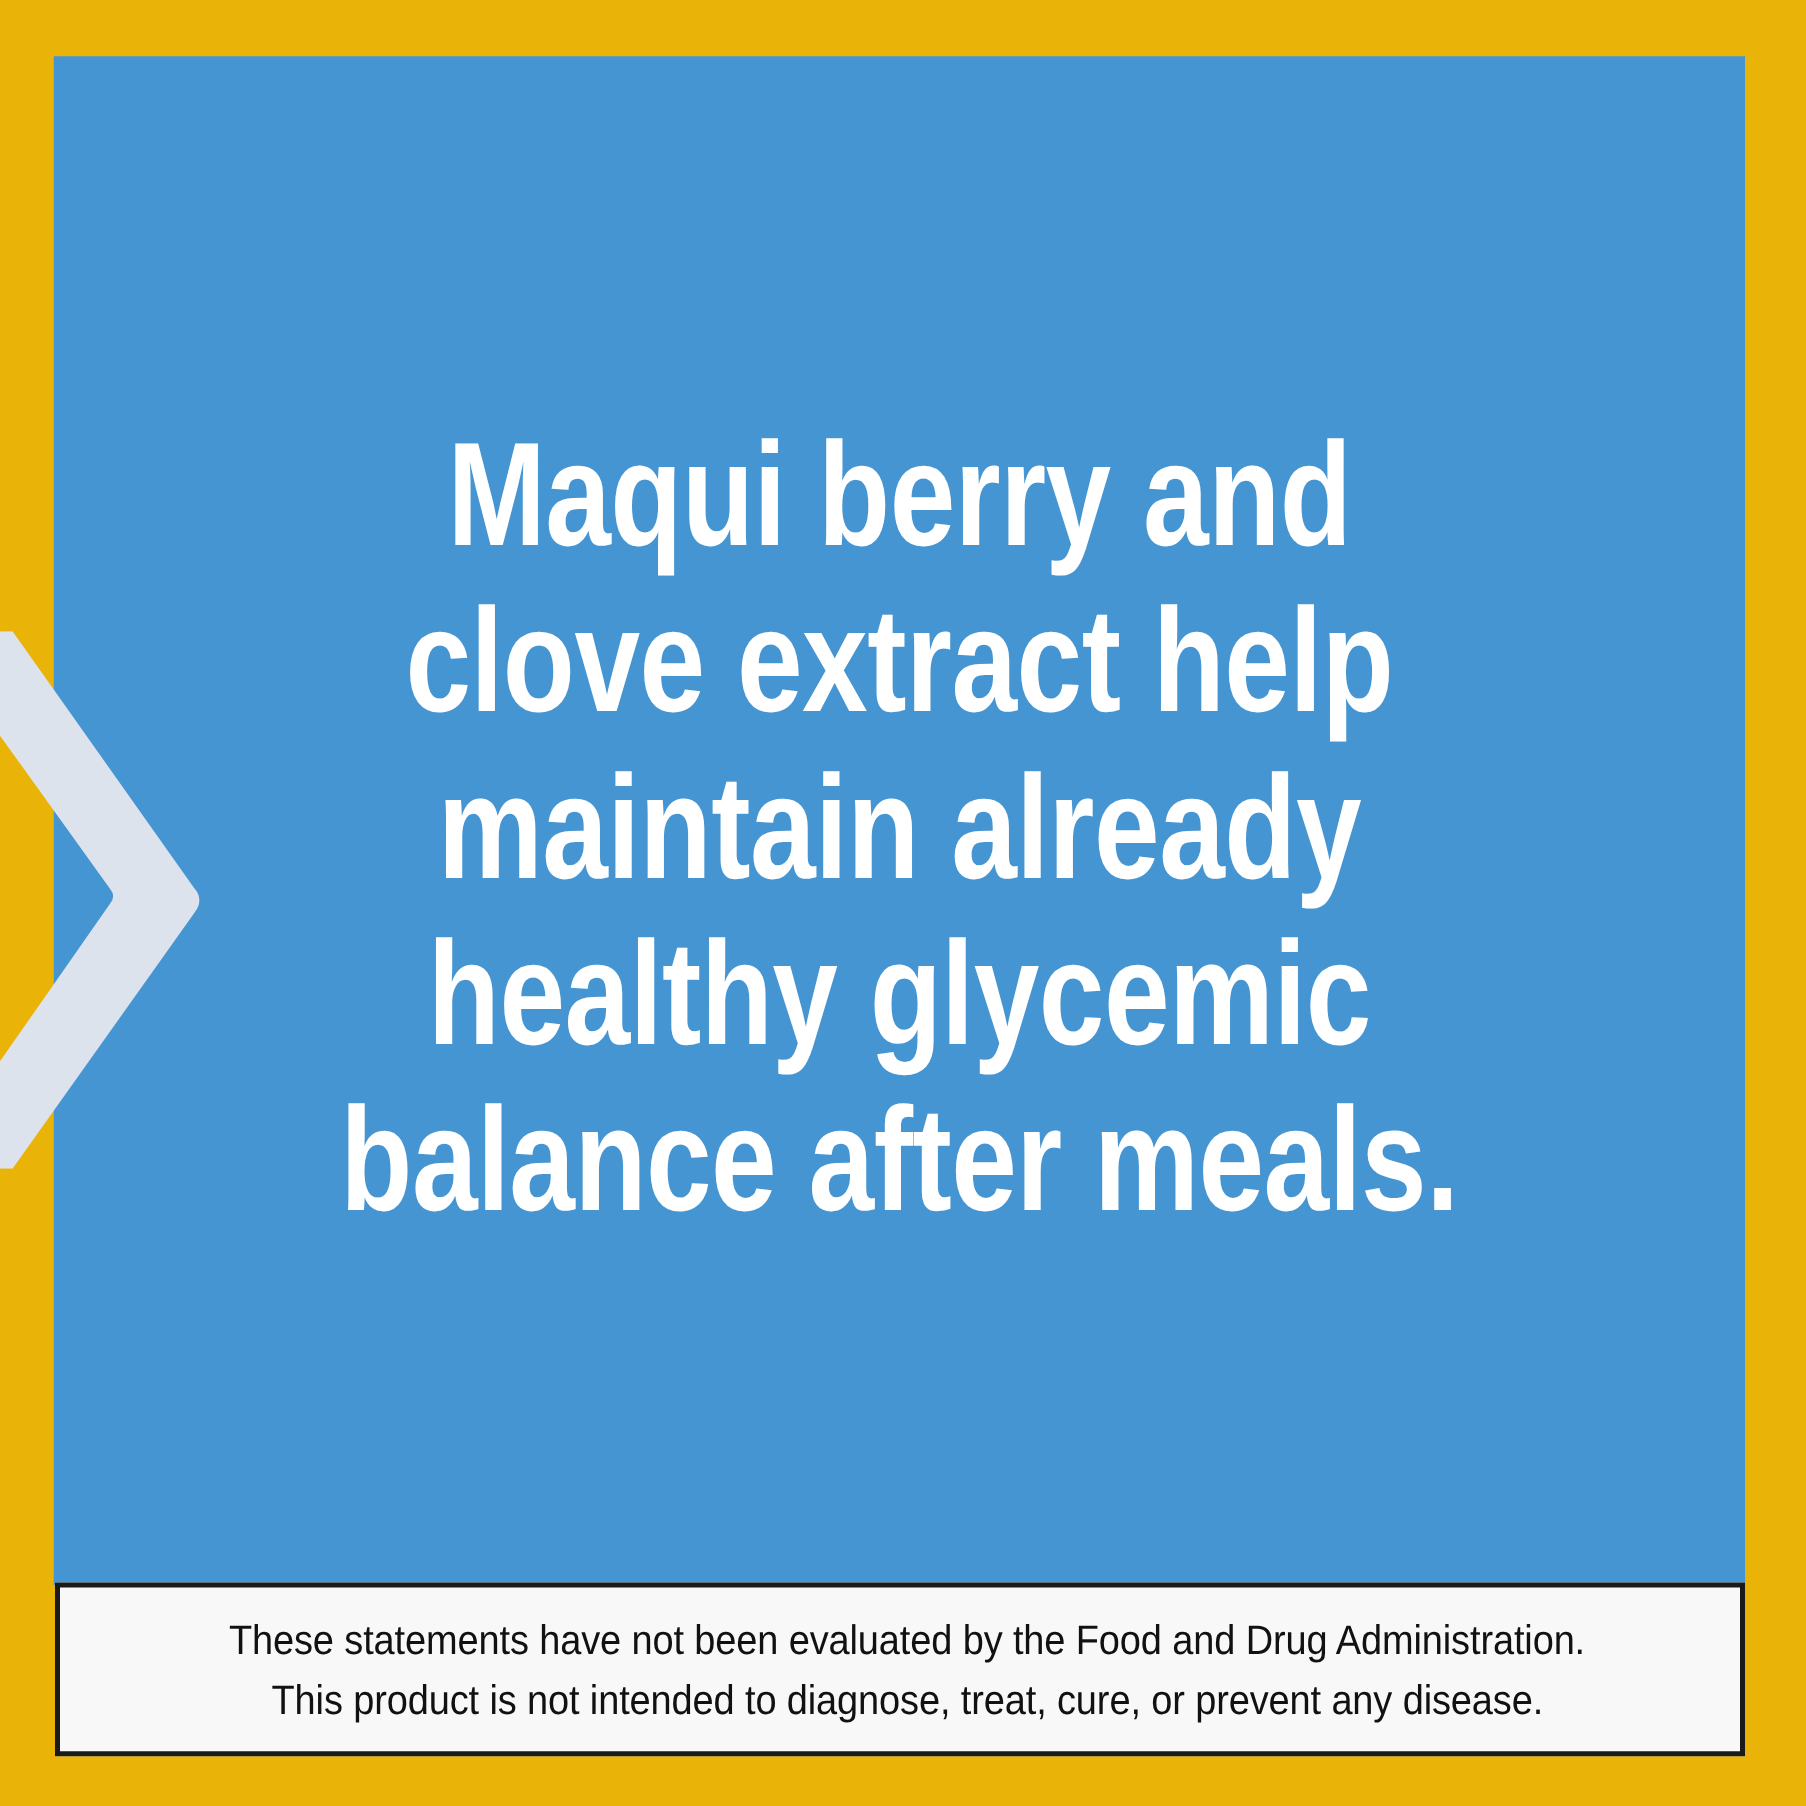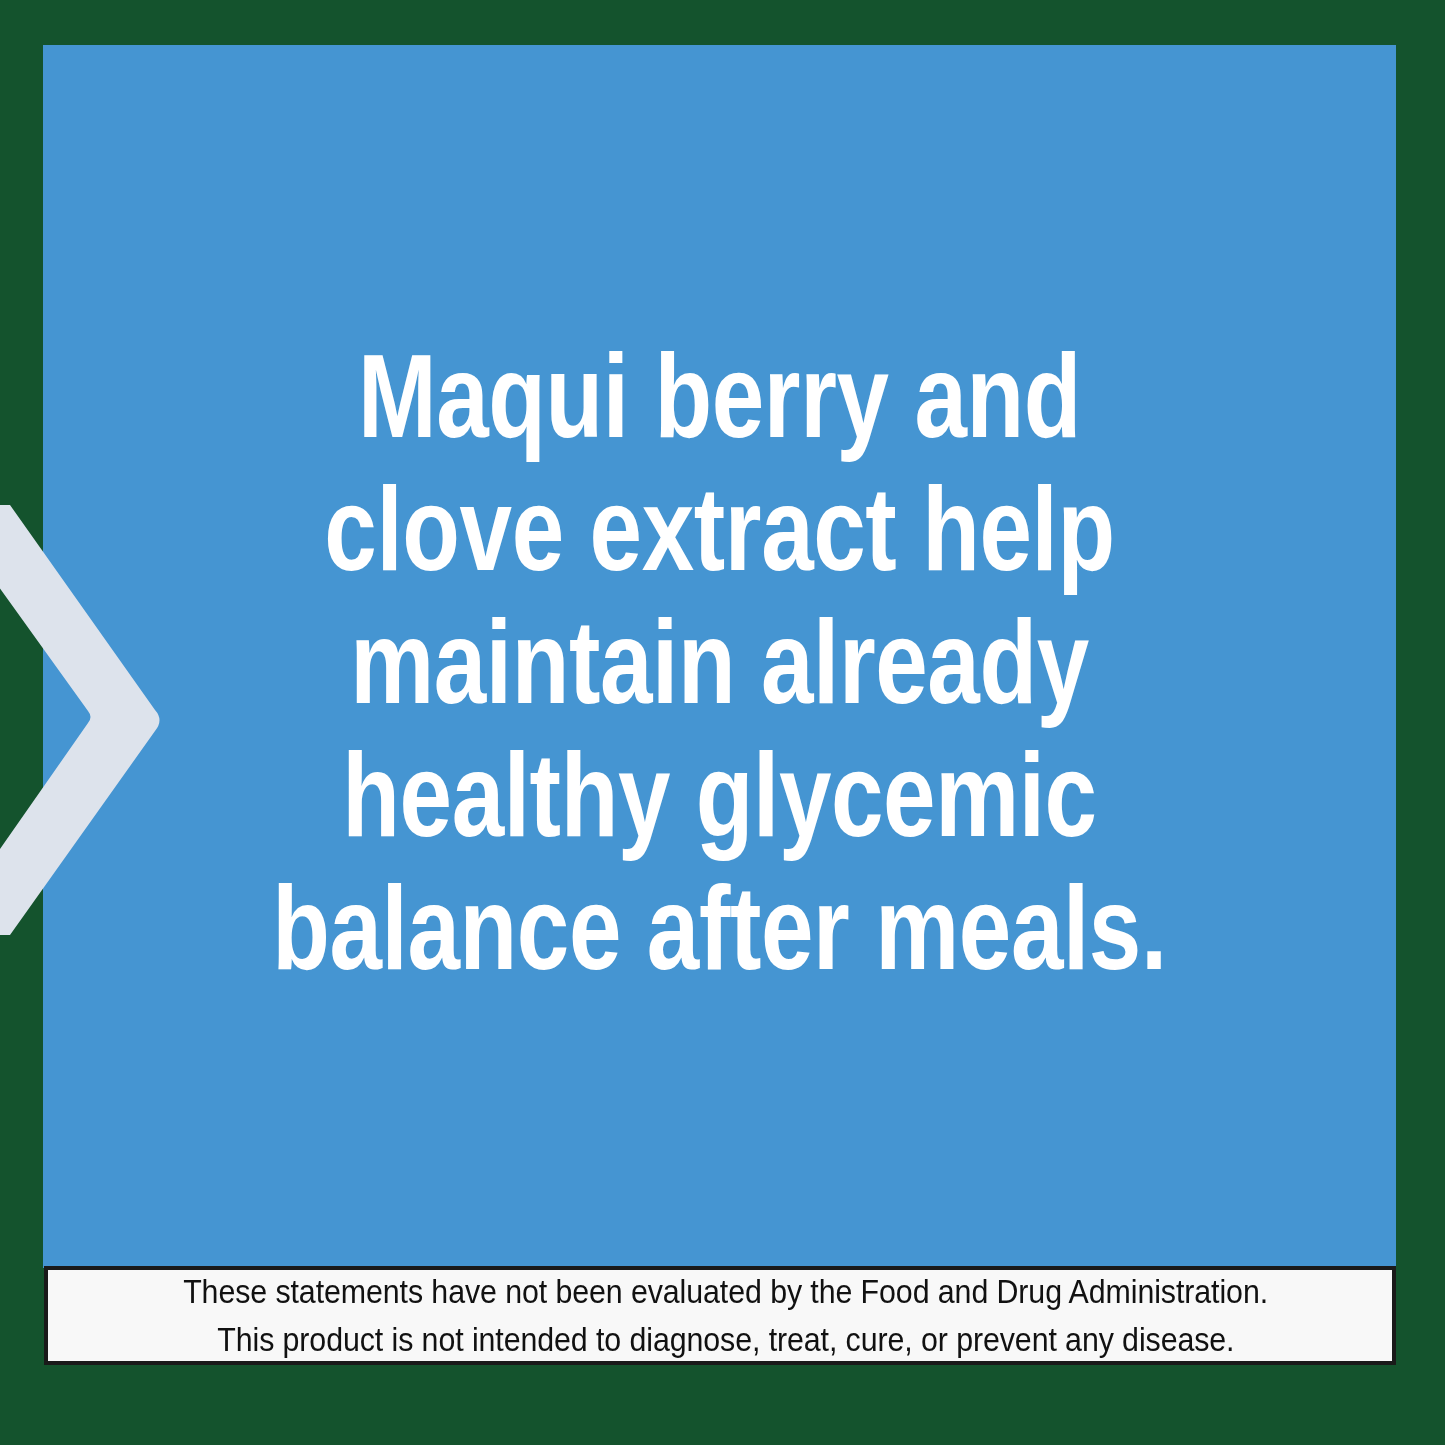--- a/index.html
+++ b/index.html
@@ -12,21 +12,21 @@
     height: 1445px;
     background: #dfe4ed;
     font-family: "Liberation Sans", sans-serif;
     overflow: hidden;
   }
 
   .card {
     position: relative;
     width: 1445px;
     height: 1445px;
-    background: #14532d;
+    background: #eab308;
   }
 
   
   .blue-panel {
     position: absolute;
     left: 43px;
     top: 45px;
     width: 1353px;
     height: 1223px;
     background: #4595d2;
@@ -66,21 +66,21 @@
     white-space: pre-line;
     margin: 0;
   }
 
   
   .disclaimer-box {
     position: absolute;
     left: 44px;
     top: 1266px;
     width: 1352px;
-    height: 99px;
+    height: 139px;
     background: #f8f8f8;
     border: 4px solid #1a1a1a;
     box-sizing: border-box;
     display: flex;
     flex-direction: column;
     align-items: center;
     justify-content: center;
     padding-left: 12px;
   }
   .disclaimer-line {

